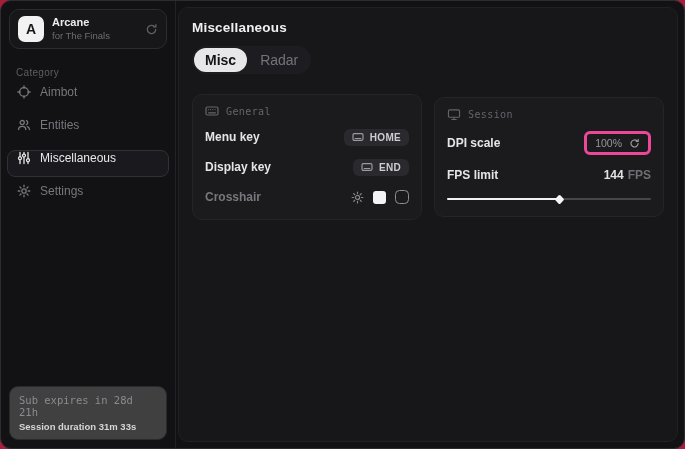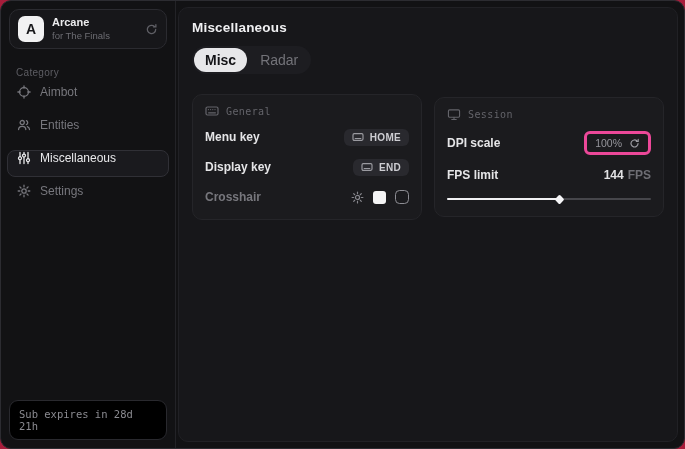--- a/index.html
+++ b/index.html
@@ -26,21 +26,21 @@
 
   .category{ color:#5d5d63; font-size:10px; margin:10px 0 6px 15px; letter-spacing:.3px; }
 
   .nav{ display:flex; flex-direction:column; gap:6px; padding:0 6px; }
   .nav-item{ height:27px; display:flex; align-items:flex-start; gap:9px; padding:0 9px;
     border-radius:8px; border:1px solid transparent; color:#77777d; font-size:12px; cursor:default; }
   .nav-item .ic{ display:flex; color:inherit; }
   .nav-item.active{ background:#1a1a1e; border-color:#303036; color:#e9e9eb; }
 
   .side-footer{ margin:auto 8px 8px 8px; padding:7px 9px; border:1px solid #29292e;
-    border-radius:9px; background:#000000; }
+    border-radius:9px; background:#404040; }
   .foot-line1{ font-family:"DejaVu Sans Mono",monospace; color:#8b8b91; font-size:10.5px; }
   .foot-line2{ color:#d7d7da; font-size:9.5px; font-weight:bold; margin-top:3px; }
 
   
   .main-wrap{ flex:1; padding:6px 6px 6px 2px; display:flex; }
   .main{ flex:1; background:#17171a; border:1px solid #212125; border-radius:10px;
     padding:12px 13px; overflow:hidden; }
   .page-title{ color:#f0f0f2; font-size:13.5px; font-weight:bold; letter-spacing:.2px; }
 
   .tabs{ margin-top:11px; display:inline-flex; background:#1d1d21; border-radius:15px; padding:2px; gap:2px; }
@@ -139,20 +139,21 @@
             <circle cx="7" cy="7" r="2.2"></circle>
             <path d="M7 1.2v1.6M7 11.2v1.6M1.2 7h1.6M11.2 7h1.6M2.9 2.9l1.1 1.1M10 10l1.1 1.1M11.1 2.9L10 4M4 10l-1.1 1.1"></path>
           </svg>
         </span>
         <span>Settings</span>
       </div>
     </div>
 
     <div class="side-footer">
       <div class="foot-line1">Sub expires in 28d 21h</div>
+      <div class="foot-line2">Session duration 31m 33s</div>
     </div>
   </div>
 
   <div class="main-wrap">
     <div class="main">
 
       <div class="page-title">Miscellaneous</div>
 
       <div class="tabs">
         <span class="tab active">Misc</span>

